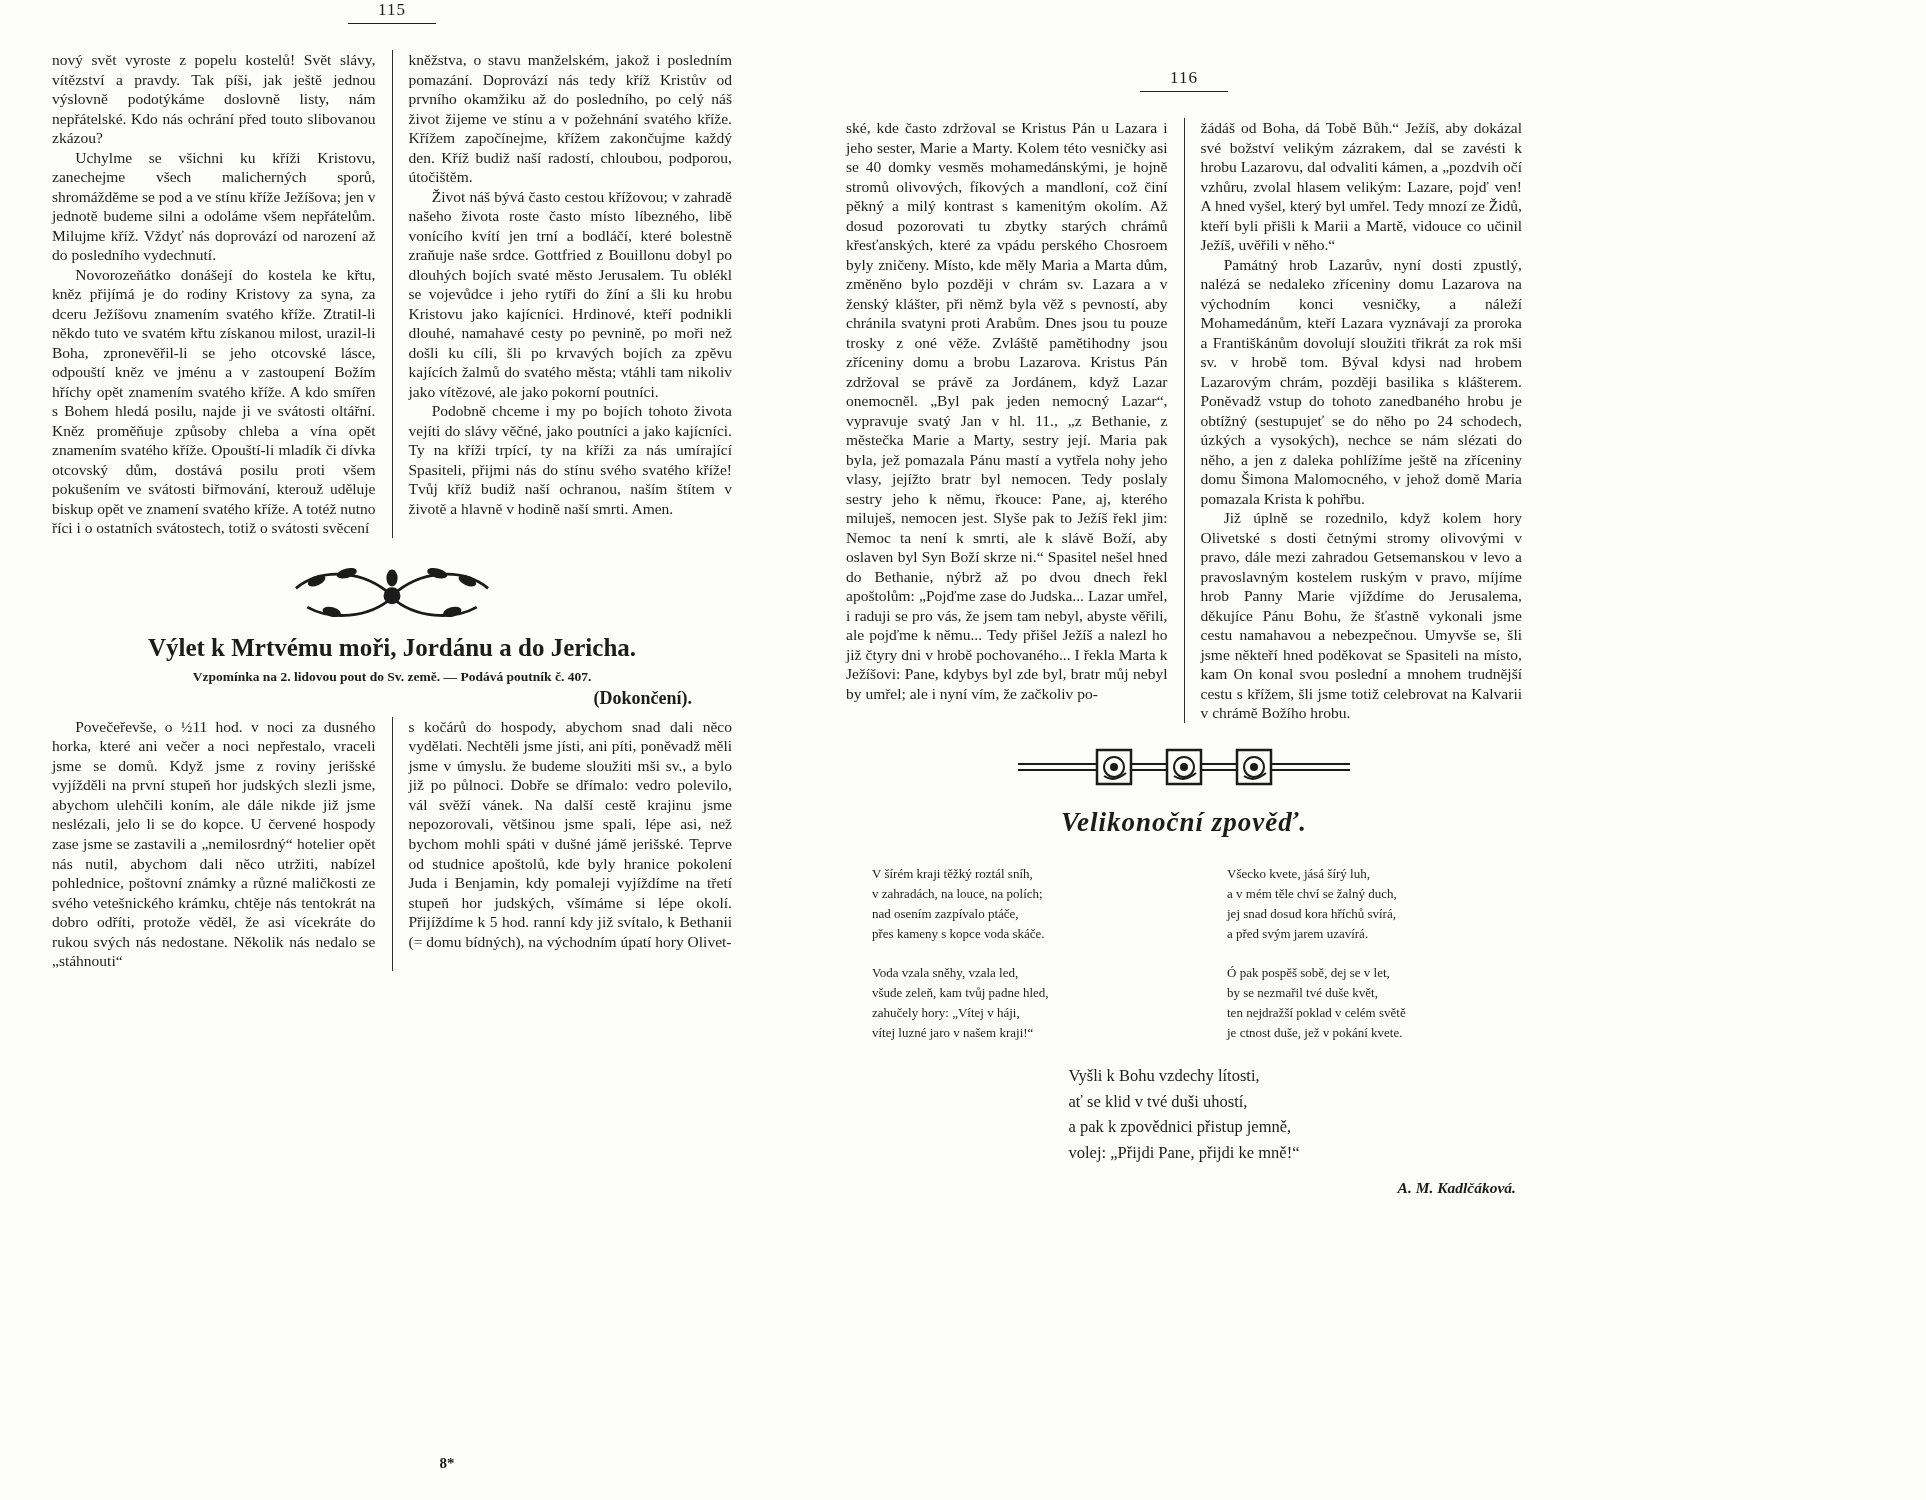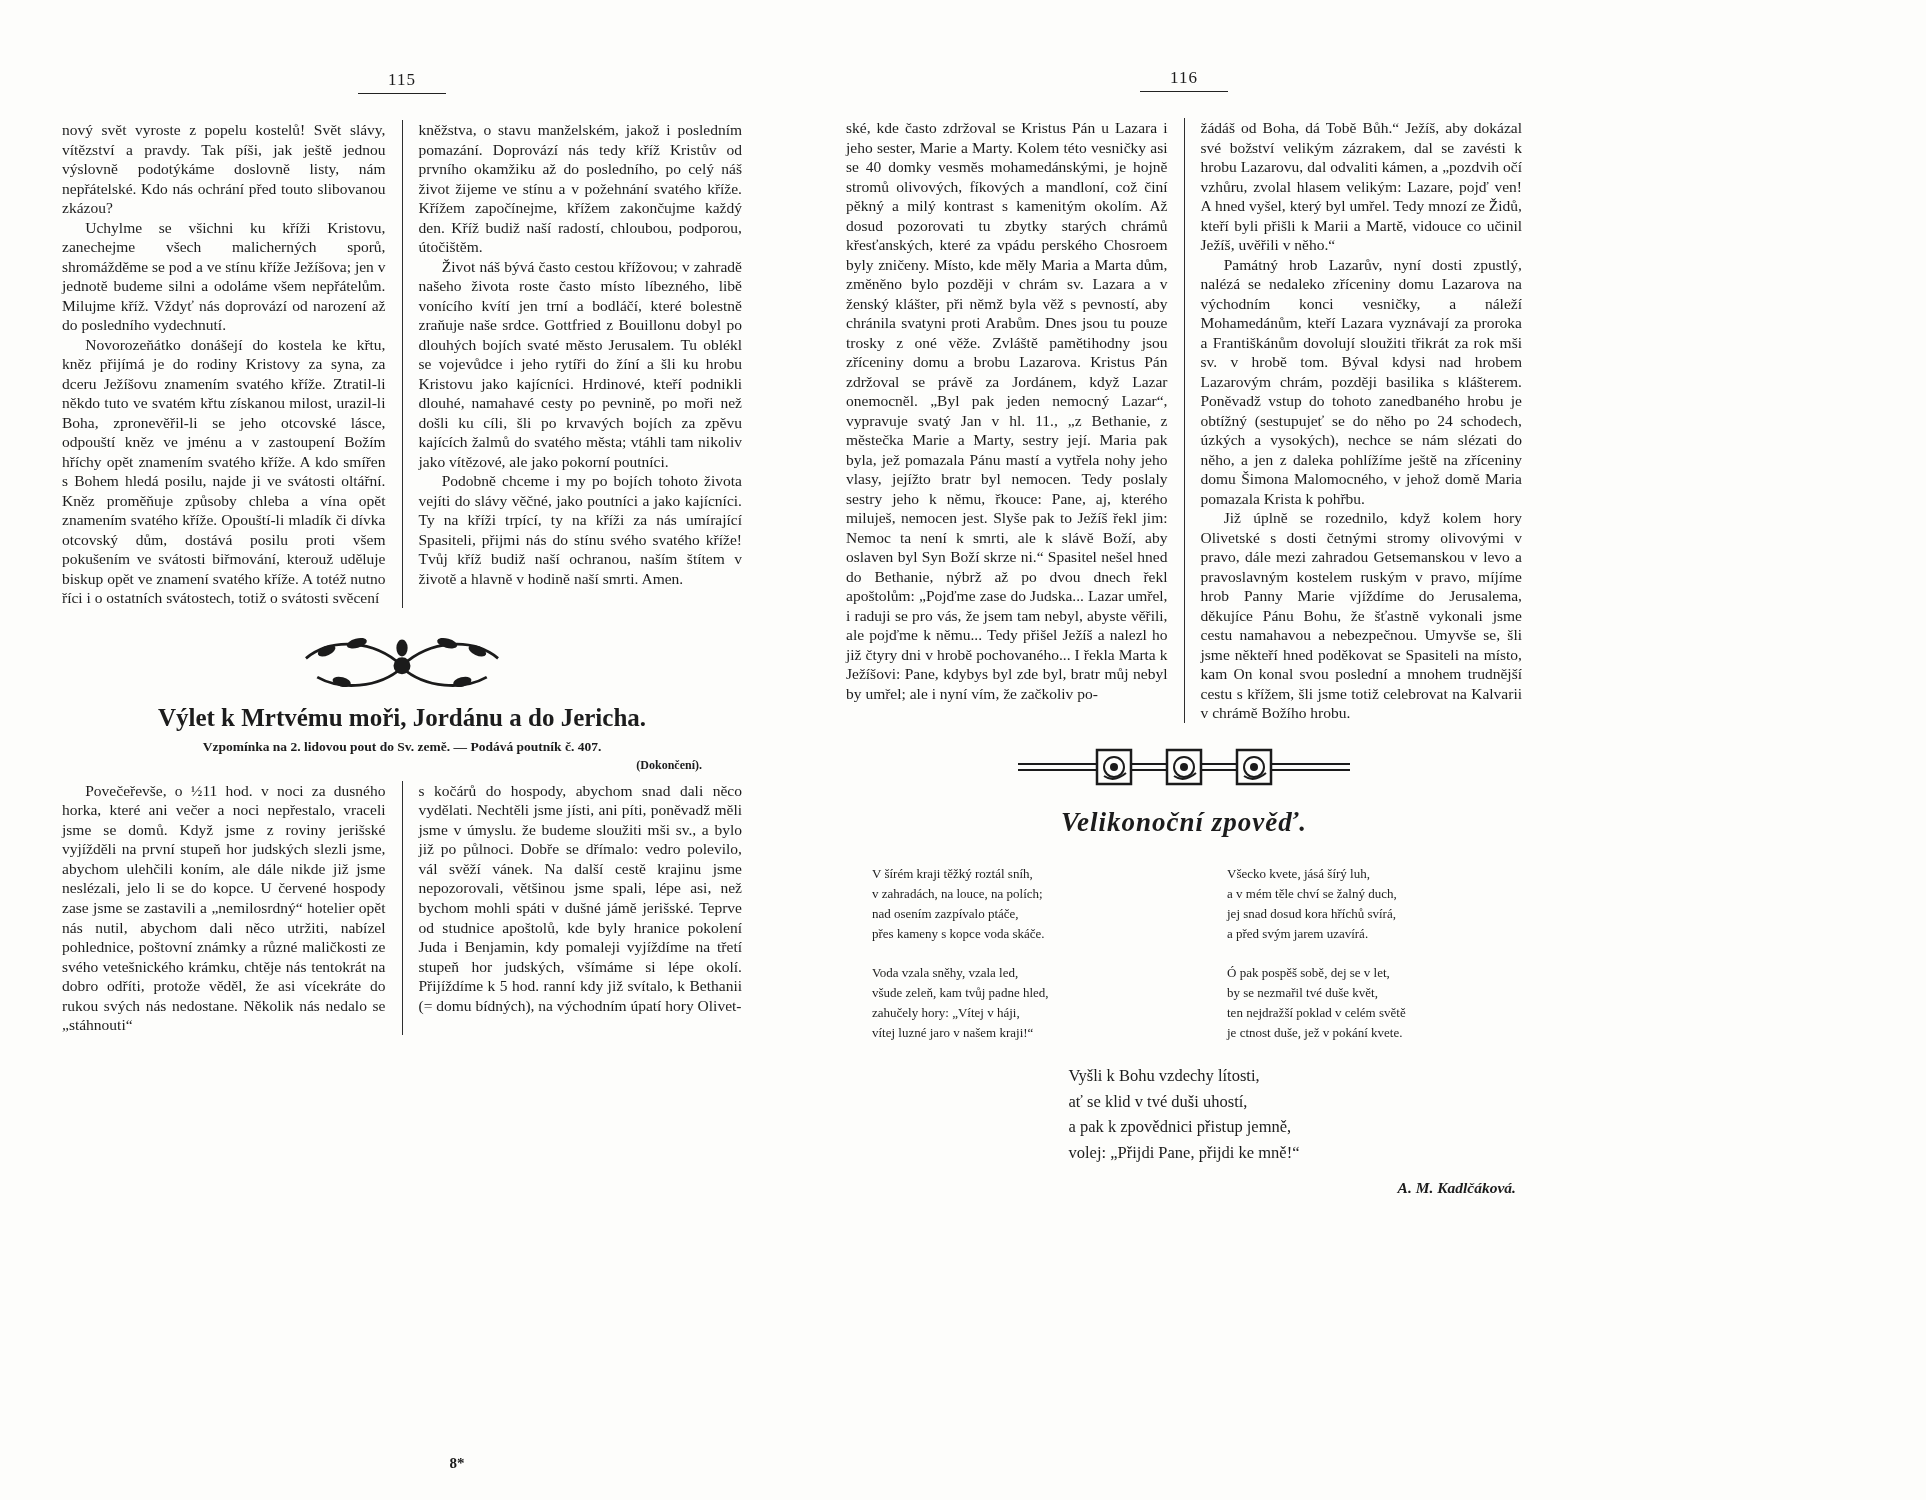--- a/index.html
+++ b/index.html
@@ -3,41 +3,41 @@
 <meta charset="utf-8">
 <style>
   html,body{margin:0;padding:0;}
   body{
     width:1926px;height:1500px;overflow:hidden;
     background:#fdfdfb;color:#1c1c1c;
     font-family:"Liberation Serif","DejaVu Serif",serif;
   }
   .spread{position:relative;width:1926px;height:1500px;}
   .page{position:absolute;top:0;height:100%;box-sizing:border-box;}
-  .page.left{left:62px;width:680px;padding-top:70px;}
+  .page.left{left:52px;width:680px;}
   .page.right{left:846px;width:676px;padding-top:68px;}
 
   .pageno{
     width:88px;margin:0 auto;text-align:center;font-size:17px;
     letter-spacing:1px;border-bottom:1.5px solid #222;padding-bottom:3px;
   }
 
   .cols{display:flex;margin-top:26px;}
   .col{flex:1 1 0;font-size:15.5px;line-height:1.26;text-align:justify;
        hyphens:auto;-webkit-hyphens:auto;}
   .col + .col{border-left:1px solid #2e2e2e;padding-left:16px;margin-left:16px;}
   p.para{margin:0;text-indent:1.5em;}
   p.para.cont{text-indent:0;}
 
   .orn{text-align:center;margin:22px 0 2px;}
   .orn svg{vertical-align:middle;}
 
   .art-title{font-size:25px;font-weight:bold;text-align:center;margin:8px 0 7px;}
   .art-sub{font-size:13.5px;font-weight:bold;text-align:center;}
-  .art-note{font-size:12px;font-weight:bold;text-align:right;padding-right:40px;margin:3px 0 6px;}
+  .art-note{font-size:18px;font-weight:bold;text-align:right;padding-right:40px;margin:3px 0 6px;}
   .cols.article{margin-top:8px;}
 
   .sig-mark{position:absolute;bottom:28px;left:57%;font-size:15px;font-weight:bold;}
 
   .poem-title{font-size:27px;font-weight:bold;text-align:center;margin:16px 0 26px;letter-spacing:1px;font-style:italic;}
   .poem-cols{display:flex;}
   .poem-col{flex:1 1 0;font-size:13px;line-height:1.55;}
   .poem-col.first{padding-left:26px;}
   .poem-col.second{padding-left:60px;}
   p.stanza{margin:0 0 18px;white-space:pre-line;}

